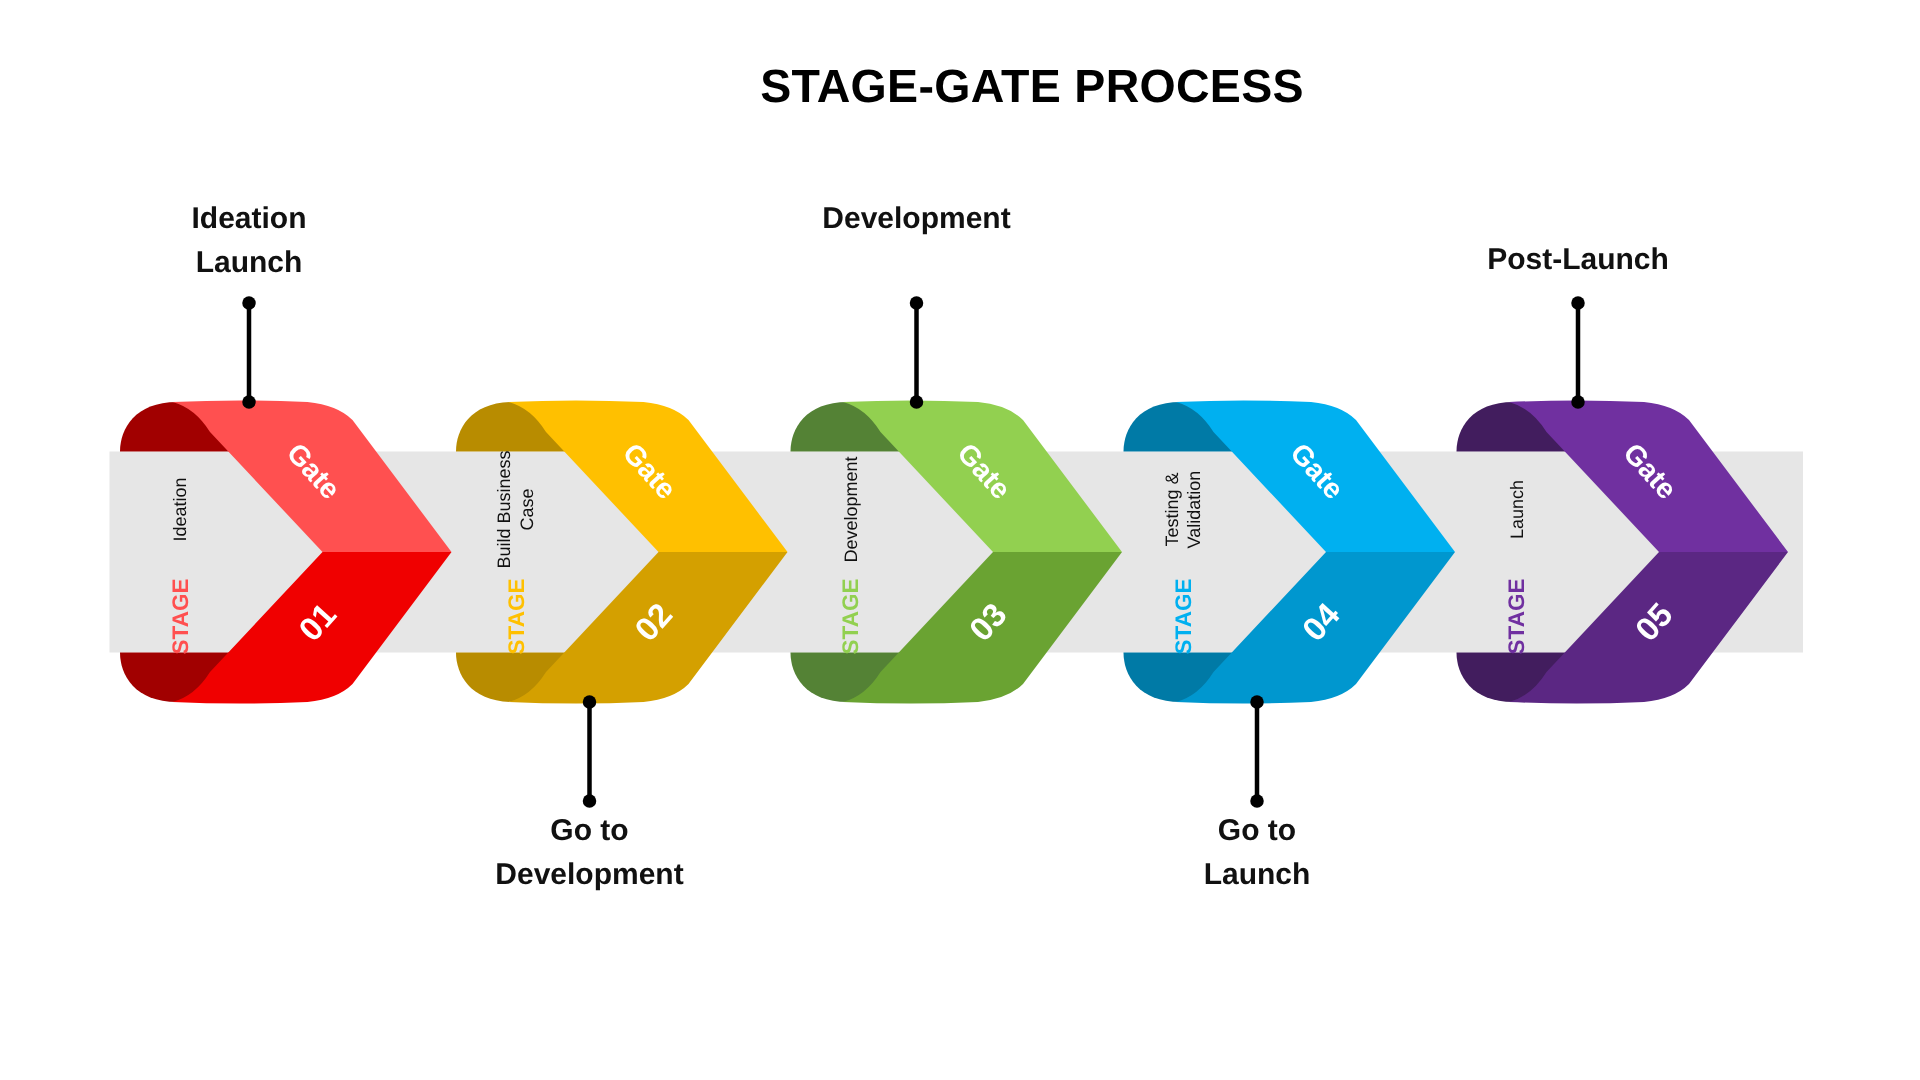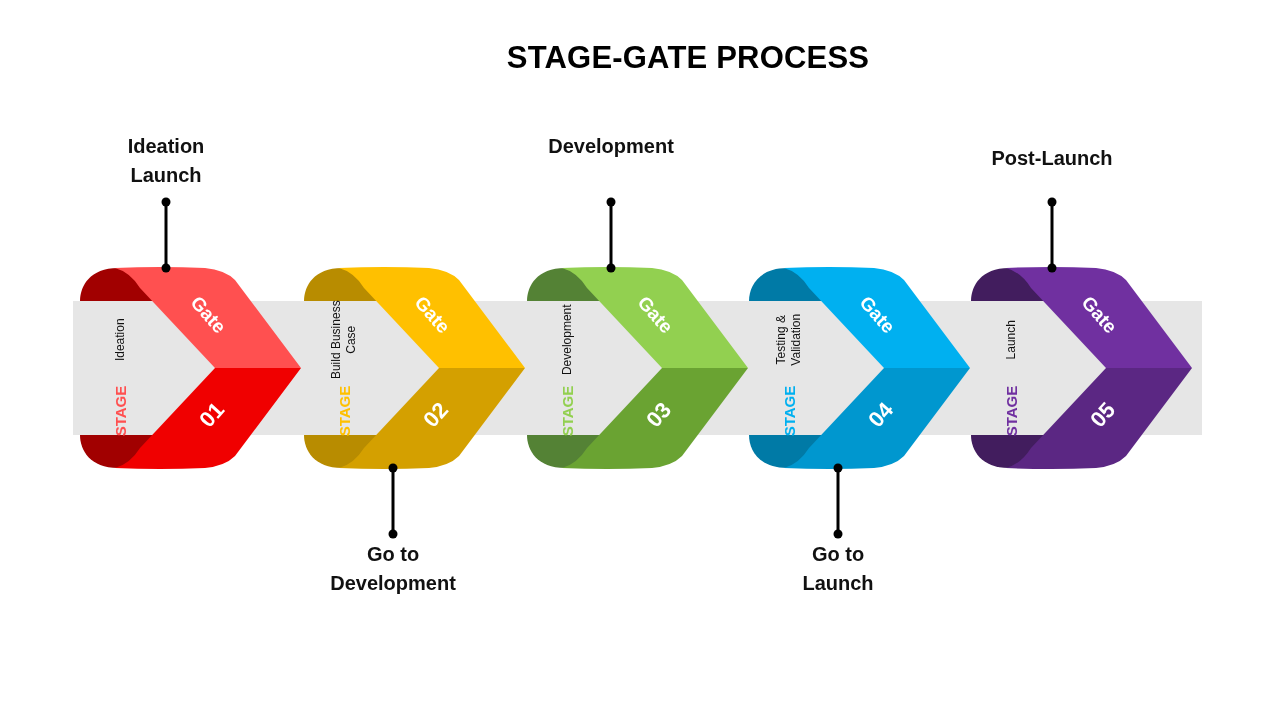--- a/index.html
+++ b/index.html
@@ -96,16 +96,16 @@
       <div>Go to</div>
       <div>Development</div>
     </div>
     <div class="callout" style="left: 511px; top: 132px;">
       <div>Development</div>
     </div>
     <div class="callout" style="left: 738px; top: 540px;">
       <div>Go to</div>
       <div>Launch</div>
     </div>
-    <div class="callout" style="left: 952px; top: 144px;">
+    <div class="callout" style="left: 952px; top: 159px;">
       <div>Post-Launch</div>
     </div>
   </div>
 
 </body></html>

